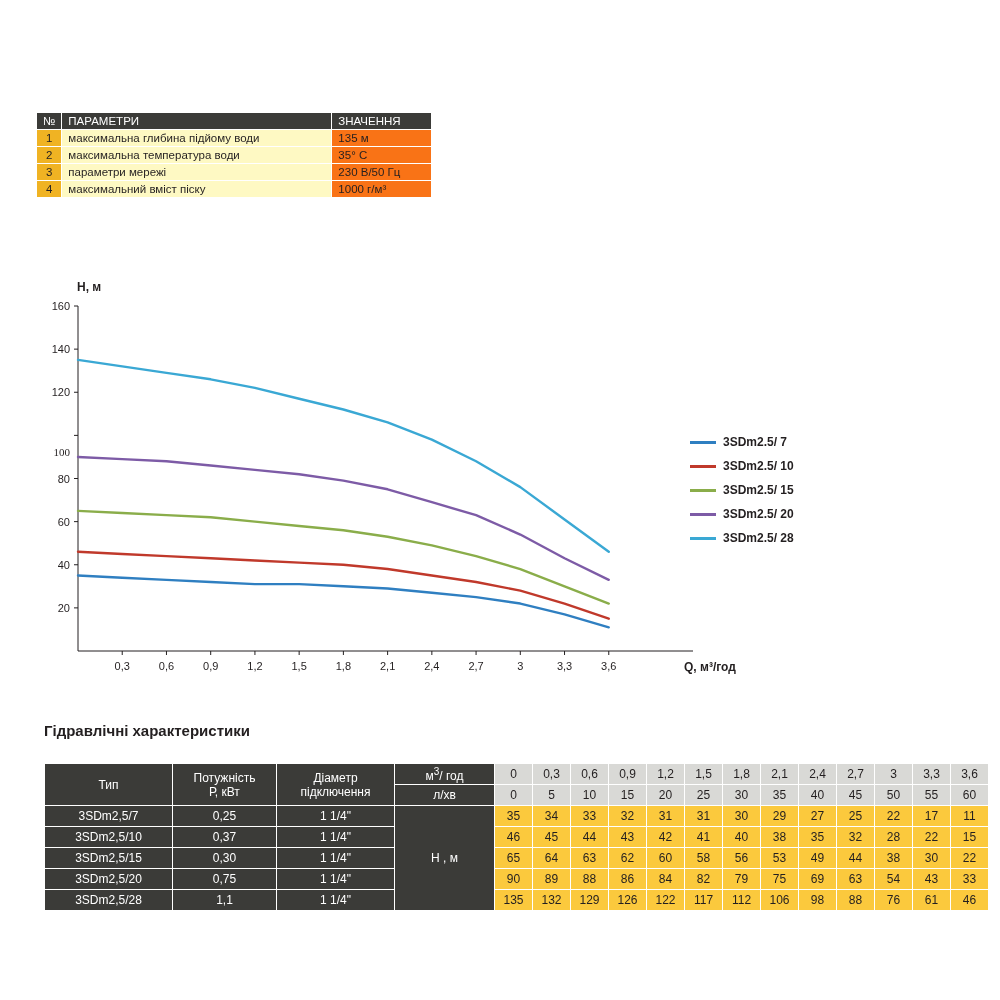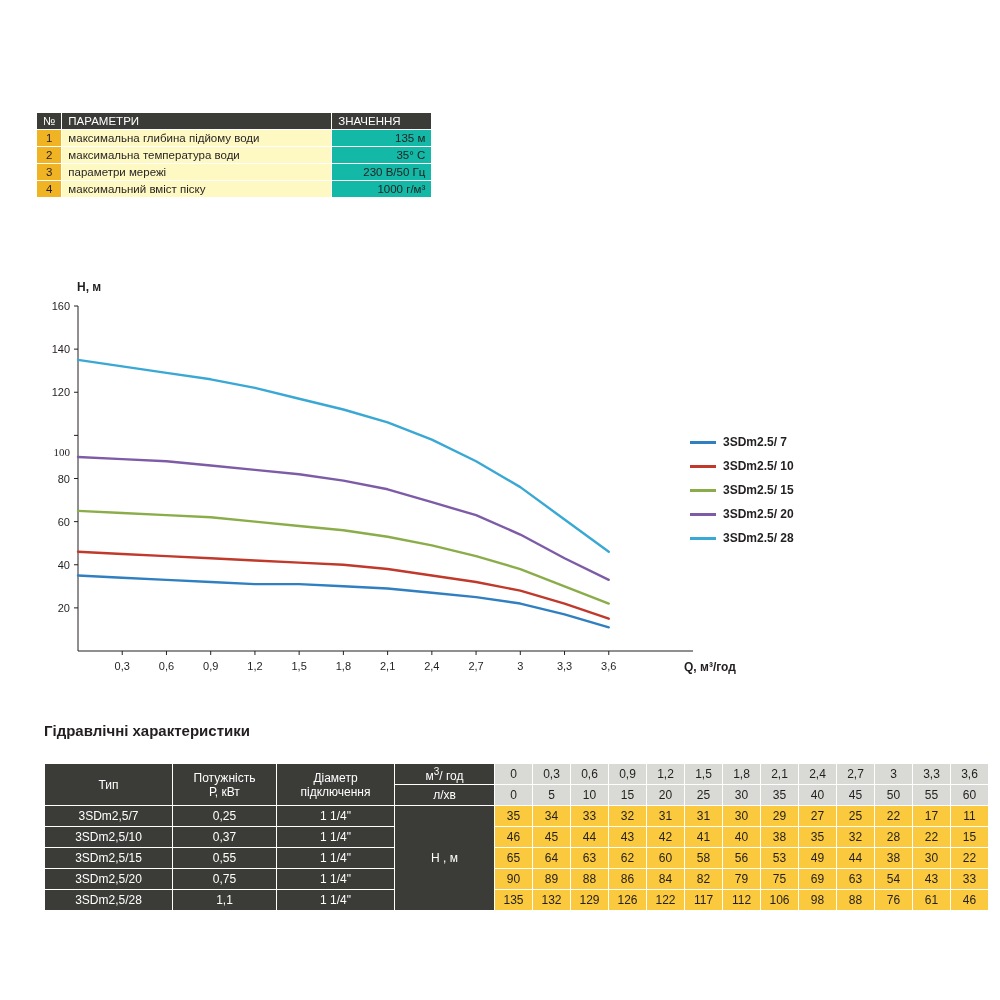--- a/index.html
+++ b/index.html
@@ -47,23 +47,23 @@
   td.num-col {
     background: #f0b323;
     width: 22px;
     text-align: center;
   }
   td.param-col {
     background: #fef9c3;
     width: 270px;
   }
   td.val-col {
-    background: #14b8a6;
+    background: #f97316;
     width: 100px;
-    text-align: right;
+    text-align: left;
   }
   thead td.h-num { background: #3b3b38; width: 22px; text-align: center; }
   thead td.h-param { background: #3b3b38; width: 270px; }
   thead td.h-val { background: #3b3b38; width: 100px; }
 
   
   #chart-area {
     position: absolute;
     left: 0;
     top: 270px;
@@ -366,21 +366,21 @@
           <td class="yellow col-v">40</td>
           <td class="yellow col-v">38</td>
           <td class="yellow col-v">35</td>
           <td class="yellow col-v">32</td>
           <td class="yellow col-v">28</td>
           <td class="yellow col-v">22</td>
           <td class="yellow col-v">15</td>
         </tr>
         <tr>
           <td class="dark col-type">3SDm2,5/15</td>
-          <td class="dark col-pow">0,55</td>
+          <td class="dark col-pow">0,30</td>
           <td class="dark col-dia">1 1/4"</td>
           <td class="yellow col-v">65</td>
           <td class="yellow col-v">64</td>
           <td class="yellow col-v">63</td>
           <td class="yellow col-v">62</td>
           <td class="yellow col-v">60</td>
           <td class="yellow col-v">58</td>
           <td class="yellow col-v">56</td>
           <td class="yellow col-v">53</td>
           <td class="yellow col-v">49</td>

